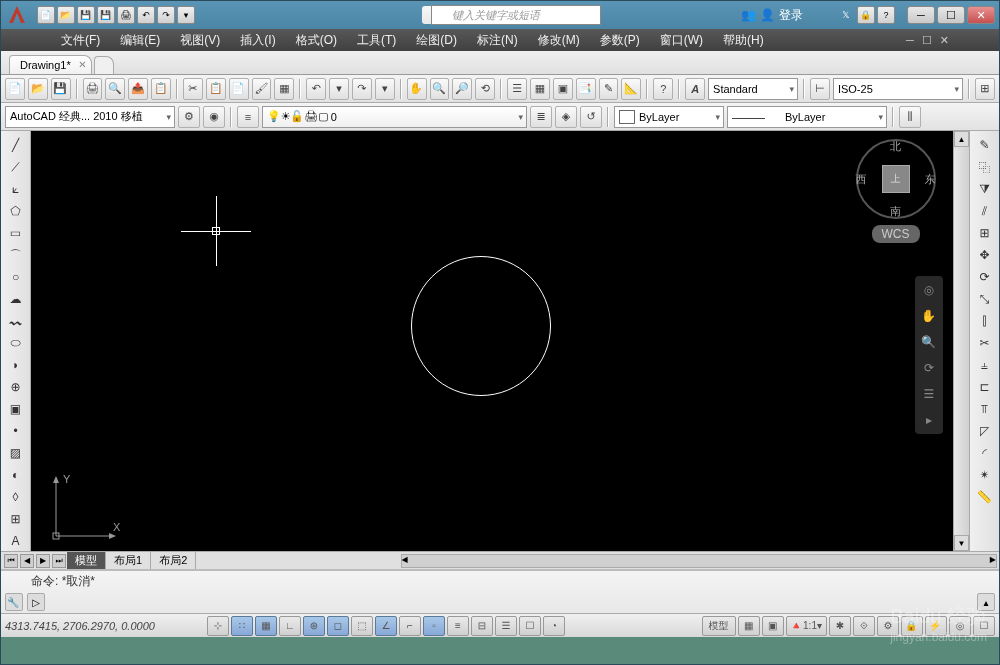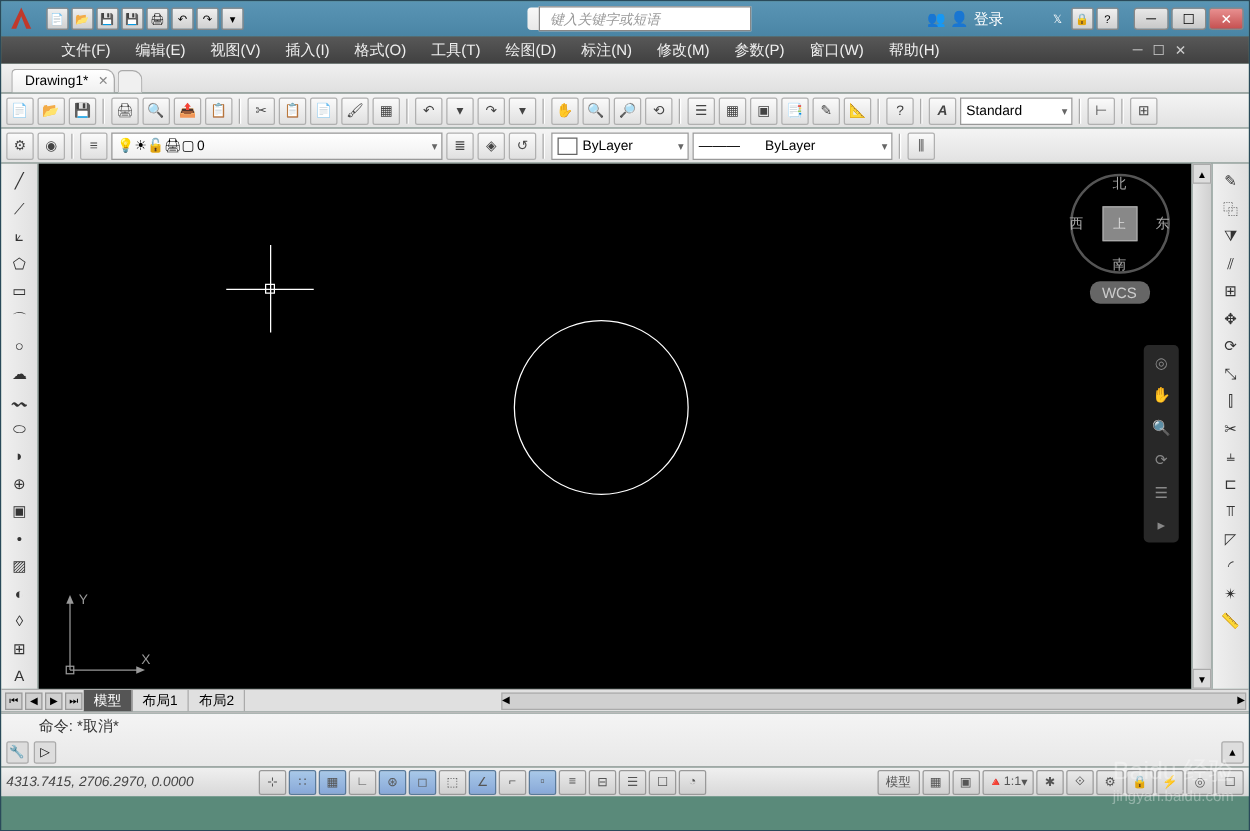--- a/index.html
+++ b/index.html
@@ -5,28 +5,28 @@
   * { box-sizing: border-box; margin: 0; padding: 0; font-family: "Microsoft YaHei", sans-serif; }
   body { width: 1000px; height: 665px; background: #333; overflow: hidden; position: relative; }
   .window { width: 1000px; height: 665px; background: #5a8a7a; border: 1px solid #2a4a5a; position: relative; }
   
   
   .titlebar { height: 28px; background: linear-gradient(#5a95b5,#4a85a5); display: flex; align-items: center; position: relative; }
   .app-logo { width: 24px; height: 24px; margin: 0 4px; display:flex;align-items:center;justify-content:center; }
   .qat { display: flex; gap: 2px; padding: 0 4px; }
   .qat-btn { width: 18px; height: 18px; background: linear-gradient(#f0f0f0,#d0d0d0); border: 1px solid #888; border-radius: 2px; display:flex;align-items:center;justify-content:center;font-size:9px; }
   .title-text { position:absolute; left:50%; transform:translateX(-50%); background: linear-gradient(#f8f8f8,#e8e8e8); padding: 2px 40px; border-radius: 3px; font-size: 12px; color:#333; }
-  .search-box { position:absolute; left: 430px; width: 170px; height: 20px; background: #fff; border: 1px solid #888; font-size: 11px; color: #999; padding: 0 8px; display:flex;align-items:center;font-style:italic; }
+  .search-box { position:absolute; left: 430px; width: 170px; height: 20px; background: #fff; border: 1px solid #888; font-size: 11px; color: #999; padding: 0 20px; display:flex;align-items:center;font-style:italic; }
   .title-right { position:absolute; right: 4px; display: flex; gap: 2px; align-items:center; }
   .login { font-size: 12px; color: #fff; margin: 0 10px; display:flex;align-items:center;gap:4px; }
   .win-btn { width: 28px; height: 18px; background: linear-gradient(#e8e8e8,#c8c8c8); border: 1px solid #888; border-radius: 3px; display:flex;align-items:center;justify-content:center;font-size:11px;font-family:sans-serif; }
   .win-btn.close { background: linear-gradient(#e89090,#c55050); color:#fff; }
   
   
-  .menubar { height: 22px; background: linear-gradient(#585858,#404040); display: flex; align-items: center; padding: 0 50px 0 38px; }
+  .menubar { height: 22px; background: linear-gradient(#585858,#404040); display: flex; align-items: center; padding: 0 50px 0 50px; }
   .menu-item { color: #eee; font-size: 12px; padding: 2px 10px; }
   .mini-btns { margin-left:auto; display:flex; gap:8px; }
   
   
   .tabbar { height: 24px; background: linear-gradient(#f0f0f0,#e0e0e0); display: flex; align-items: flex-end; padding: 0 8px; border-bottom: 1px solid #999; }
   .doc-tab { background: linear-gradient(#fff,#f0f0f0); border: 1px solid #aaa; border-bottom: none; padding: 3px 20px 3px 10px; font-size: 11px; border-radius: 4px 8px 0 0; position:relative; min-width:80px; }
   .tab-close { position:absolute; right: 4px; top: 3px; color: #888; font-size:10px; }
   
   
   .toolbar-row { height: 28px; background: linear-gradient(#f4f4f4,#e2e2e2); border-bottom: 1px solid #aaa; display: flex; align-items: center; padding: 0 4px; gap: 3px; }
@@ -196,25 +196,27 @@
     <div class="tb-btn">📑</div>
     <div class="tb-btn">✎</div>
     <div class="tb-btn">📐</div>
     <div class="tb-sep"></div>
     <div class="tb-btn">?</div>
     <div class="tb-sep"></div>
     <div class="tb-btn" style="font-weight:bold;font-style:italic">A</div>
     <div class="tb-dropdown wide">Standard</div>
     <div class="tb-sep"></div>
     <div class="tb-btn">⊢</div>
+    <div class="tb-dropdown wider">ISO-25</div>
     <div class="tb-sep"></div>
     <div class="tb-btn">⊞</div>
   </div>
 
   <div class="toolbar-row">
+    <div class="tb-dropdown wider" style="min-width:170px">AutoCAD 经典... 2010 移植</div>
     <div class="tb-btn">⚙</div>
     <div class="tb-btn">◉</div>
     <div class="tb-sep"></div>
     <div class="tb-btn">≡</div>
     <div class="tb-dropdown layer">
       <span style="display:flex;align-items:center;gap:2px">💡☀🔓🖨▢ <span>0</span></span>
     </div>
     <div class="tb-btn">≣</div>
     <div class="tb-btn">◈</div>
     <div class="tb-btn">↺</div>

